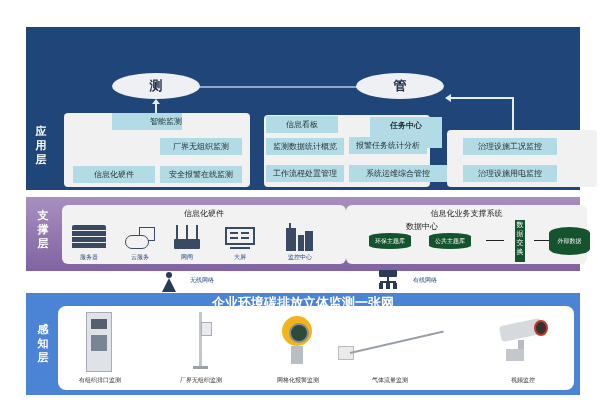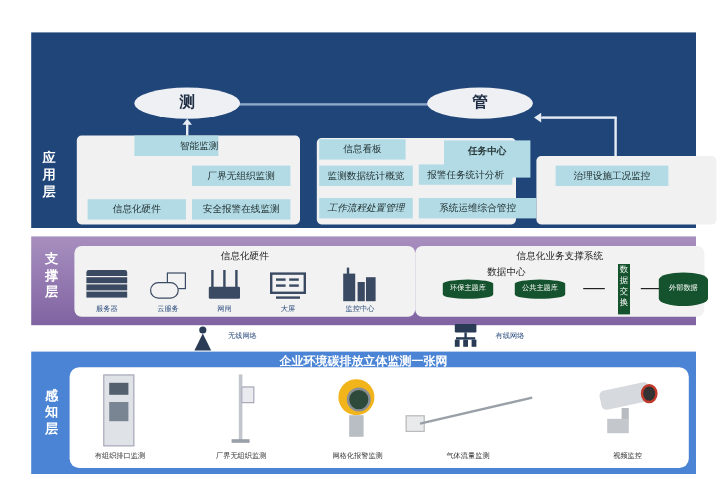--- a/index.html
+++ b/index.html
@@ -16,21 +16,21 @@
   .wbox{background:#f1f1f1;border-radius:4px;}
   .cell{background:#b3dbe6;color:#233;font-size:8px;text-align:center;}
   
   #support-layer{left:26px;top:197px;width:554px;height:74px;background:linear-gradient(#a88fbf,#7f63a2);}
   .sbox{background:#f2f2f2;border-radius:6px;}
   .hw-label{font-size:6px;color:#2a4b7c;text-align:center;width:44px;}
   .orange{background:#14532d;color:#fff;font-size:6px;text-align:center;}
   .db{border-radius:50% / 22%;}
   
   #sense-layer{left:26px;top:293px;width:554px;height:102px;background:#4b84d4;}
-  .sense-title{color:#fff;font-size:10px;font-weight:bold;text-align:center;}
+  .sense-title{color:#fff;font-size:13px;font-weight:bold;text-align:center;}
   .dev-label{font-size:6px;color:#333;text-align:center;width:80px;}
   .net-label{font-size:6px;color:#2a4b7c;}
 </style>
 </head>
 <body>
 
 <div id="app-layer" class="abs">
 
   <div class="abs hline" style="left:170px;top:59px;width:212px;"></div>
   <div class="abs ellipse" style="left:86px;top:46px;">测</div>
@@ -50,26 +50,27 @@
     <div class="abs cell" style="left:96px;top:25px;width:82px;height:17px;line-height:17px;">厂界无组织监测</div>
     <div class="abs cell" style="left:9px;top:53px;width:82px;height:17px;line-height:17px;">信息化硬件</div>
     <div class="abs cell" style="left:96px;top:53px;width:82px;height:17px;line-height:17px;">安全报警在线监测</div>
   </div>
 
   <div class="abs wbox" style="left:238px;top:88px;width:166px;height:72px;">
     <div class="abs cell" style="left:2px;top:1px;width:72px;height:17px;line-height:17px;">信息看板</div>
     <div class="abs cell" style="left:106px;top:2px;width:72px;height:31px;line-height:17px;font-weight:bold;">任务中心</div>
     <div class="abs cell" style="left:2px;top:23px;width:78px;height:17px;line-height:17px;">监测数据统计概览</div>
     <div class="abs cell" style="left:85px;top:22px;width:78px;height:17px;line-height:17px;">报警任务统计分析</div>
-    <div class="abs cell" style="left:2px;top:50px;width:78px;height:17px;line-height:17px;font-style:italic;">工作流程处置管理</div>
+    <div class="abs cell" style="left:2px;top:50px;width:78px;height:17px;line-height:17px;">工作流程处置管理</div>
     <div class="abs cell" style="left:85px;top:50px;width:98px;height:17px;line-height:17px;">系统运维综合管控</div>
   </div>
 
   <div class="abs wbox" style="left:421px;top:103px;width:150px;height:57px;">
     <div class="abs cell" style="left:16px;top:8px;width:94px;height:17px;line-height:17px;">治理设施工况监控</div>
+    <div class="abs cell" style="left:16px;top:35px;width:94px;height:17px;line-height:17px;">治理设施用电监控</div>
   </div>
 </div>
 
 <div id="support-layer" class="abs">
   <div class="abs layer-label" style="left:10px;top:12px;">支撑层</div>
 
   <div class="abs sbox" style="left:36px;top:8px;width:284px;height:59px;">
     <div class="abs" style="left:0;top:3px;width:284px;text-align:center;font-size:8px;color:#222;">信息化硬件</div>
 
     <div class="abs" style="left:10px;top:20px;width:34px;height:26px;">

